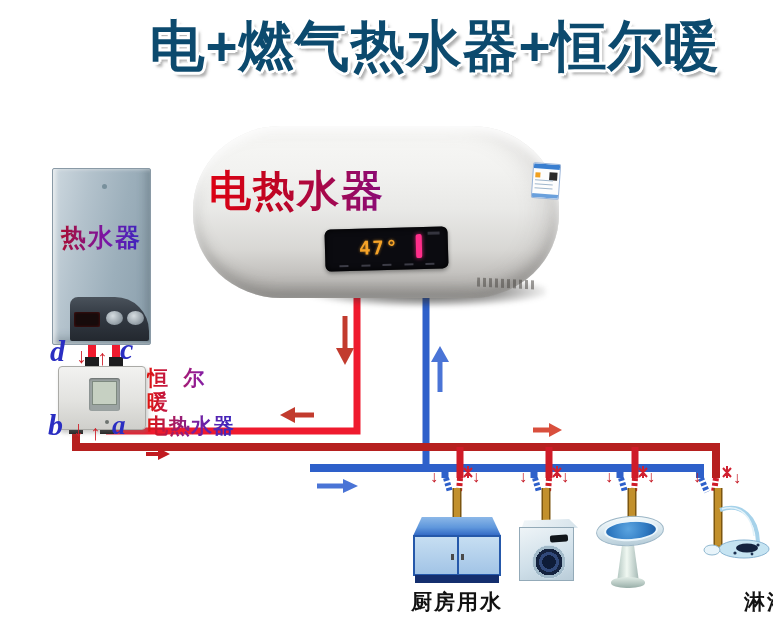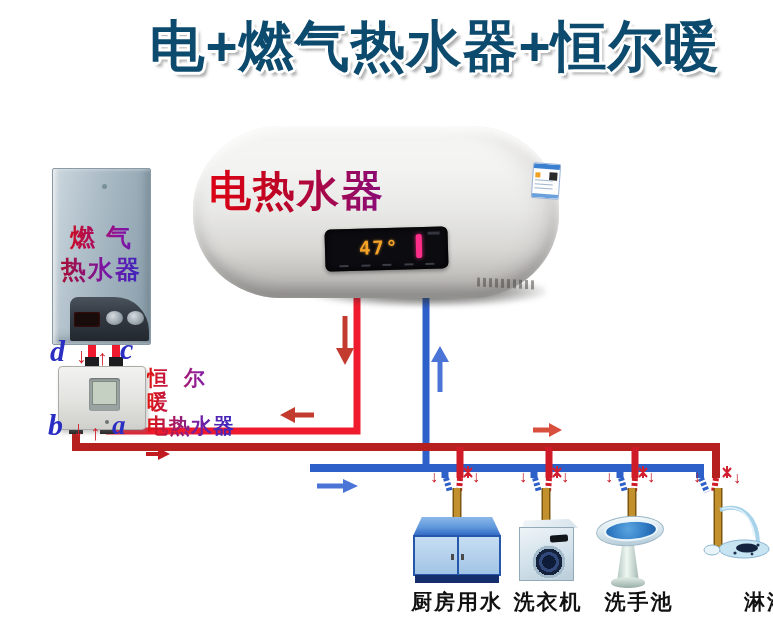--- a/index.html
+++ b/index.html
@@ -74,21 +74,21 @@
   
   .cbox{position:absolute;left:58px;top:366px;width:86px;height:62px;z-index:3;
     background:linear-gradient(180deg,#f2f2f0 0%,#e2e2df 55%,#cfcfcb 100%);
     border:1px solid #aaaaa6;border-radius:4px;box-shadow:2px 3px 4px rgba(120,120,118,.4);}
   .cbox .lcd{position:absolute;left:30px;top:11px;width:31px;height:33px;background:#9ba3a2;
     border-radius:3px;box-shadow:inset 0 1px 2px rgba(0,0,0,.35);}
   .cbox .lcd .scr{position:absolute;left:3px;top:3px;right:3px;bottom:6px;background:#c6d0c2;
     border:1px solid #7e8a80;}
   .cbox .dot{position:absolute;left:46px;bottom:5px;width:4px;height:4px;border-radius:50%;background:#6d736f;}
   .clabel{position:absolute;left:147px;top:366px;width:96px;z-index:4;text-align:left;
-    font-weight:bold;font-size:21px;line-height:24px;}
+    font-weight:bold;font-size:21px;line-height:24px;font-family:Liberation Serif, serif;}
   .clabel .l1{letter-spacing:5px;background:linear-gradient(90deg,#e0150f 0%,#8c1d9e 55%,#3030c0 100%);
     -webkit-background-clip:text;background-clip:text;color:transparent;}
   .clabel .l2{letter-spacing:1px;background:linear-gradient(90deg,#e0150f 0%,#7a1f9e 50%,#2828c8 100%);
     -webkit-background-clip:text;background-clip:text;color:transparent;}
 
   
   .portletter{position:absolute;z-index:5;font-family:"Liberation Serif",serif;font-style:italic;
     font-weight:bold;font-size:30px;color:#2a2ec2;}
   .flowglyph{position:absolute;z-index:5;font-weight:bold;font-size:21px;color:#d0202a;}
   .fixarrow{position:absolute;z-index:5;font-weight:bold;font-size:16px;color:#c41622;}
@@ -233,21 +233,20 @@
       <div class="ln" style="top:20px;"></div>
       <div class="ln" style="top:24px;"></div>
       <div class="foot"></div>
     </div>
   </div>
   <div class="ebarcode"></div>
 
   <div class="gheater">
     <div class="screw"></div>
     <div class="gheater-label">
-      <div class="l1">燃 气</div>
       <div class="l2">热水器</div>
     </div>
     <div class="gpanel">
       <div class="win"></div>
       <div class="knob k1"></div>
       <div class="knob k2"></div>
     </div>
   </div>
 
   <div class="cbox">
@@ -299,17 +298,15 @@
   </div>
 
   <div class="basin">
     <div class="column"></div>
     <div class="base"></div>
     <div class="bowl"></div>
     <div class="water"></div>
   </div>
 
   <div class="fixture-label" style="left:404px;width:106px;">厨房用水</div>
-  <div class="fixture-label" style="left:508px;width:80px;">洗衣机</div>
-  <div class="fixture-label" style="left:594px;width:90px;">洗手池</div>
   <div class="fixture-label" style="left:735px;width:64px;text-align:center;">淋浴</div>
 
 </div>
 
 </body></html>

